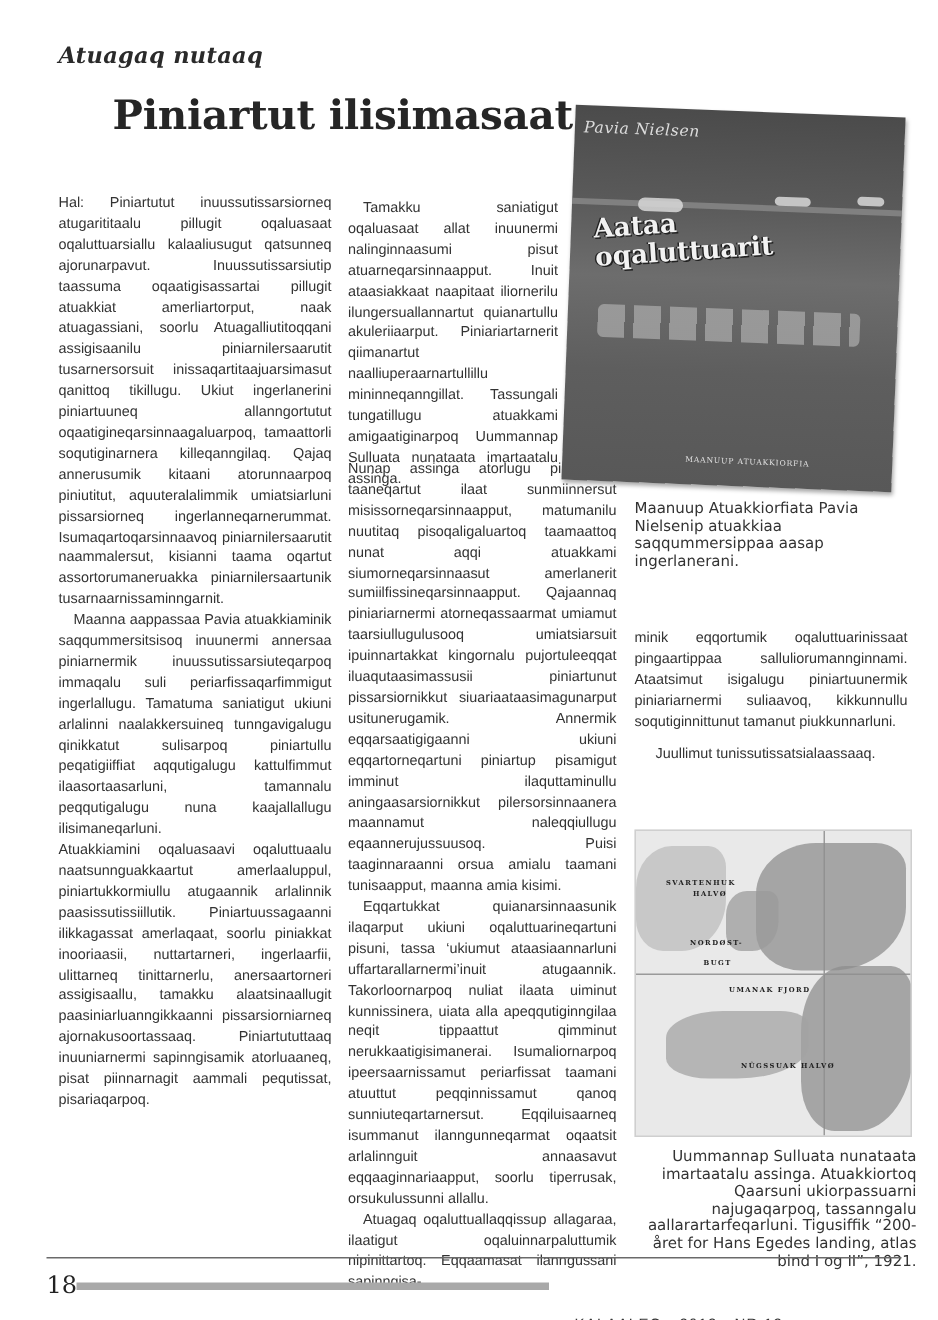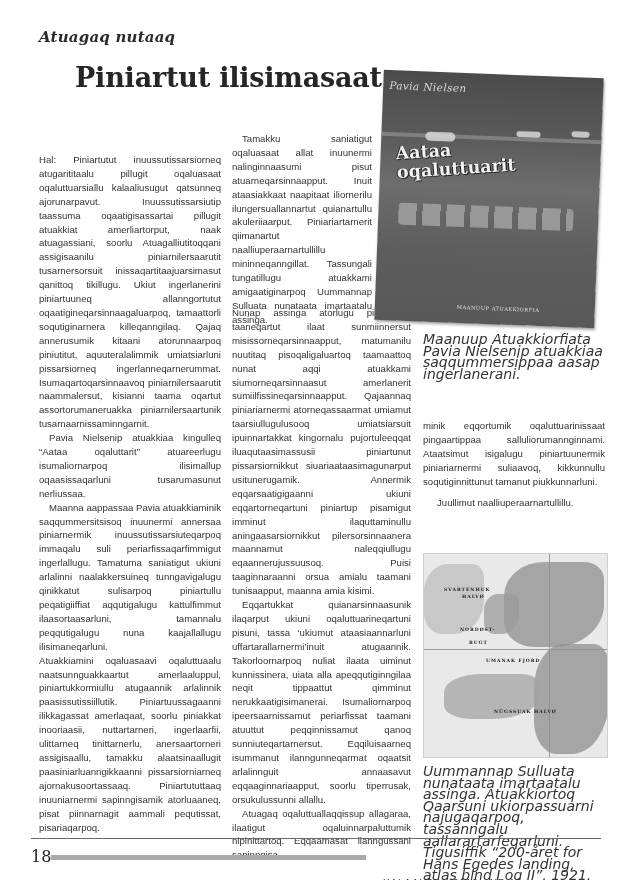--- a/index.html
+++ b/index.html
@@ -17,21 +17,21 @@
     font-size: 27px; color: #262626; letter-spacing: -0.2px; margin-left: 36px;
   }
 
   .col {
     position: absolute; font-size: 9.6px; line-height: 13.9px; color: #333;
     text-align: justify; hyphens: manual;
   }
   .col p { text-indent: 0; }
   .col p.ind { text-indent: 10px; }
   .col p.gap { }
-  .col1 { left: 39px; top: 153px; width: 182px; }
+  .col1 { left: 39px; top: 129px; width: 182px; }
   .col2 { left: 232px; top: 132px; width: 140px; }
   .col2b { left: 232px; top: 306px; width: 179px; }
   .col3 { left: 423px; top: 419px; width: 182px; }
   .col3b { left: 437px; top: 496px; width: 170px; }
 
   .book {
     position: absolute; left: 379px; top: 74px; width: 220px; height: 250px;
     transform: rotate(2.2deg);
     background: linear-gradient(180deg, #4b4b4b 0%, #5a5a5a 25%, #6d6d6d 45%, #5e5e5e 70%, #585858 100%);
     box-shadow: 1px 2px 3px rgba(0,0,0,0.35);
@@ -42,25 +42,25 @@
   .book .c1 { left: 44px; top: 60px; width: 30px; height: 9px; }
   .book .c2 { left: 135px; top: 56px; width: 24px; height: 6px; }
   .book .c3 { left: 190px; top: 54px; width: 18px; height: 6px; }
   .book .animals { position: absolute; left: 20px; top: 132px; width: 175px; height: 22px;
     background: repeating-linear-gradient(90deg, #a9a9a9 0 18px, transparent 18px 24px); opacity: 0.75; border-radius: 4px; }
   .book .author { position: absolute; left: 6px; top: 9px; font-family: "DejaVu Serif", serif; font-style: italic; font-size: 10.5px; color: #dcdcdc; letter-spacing: 0.4px; }
   .book .btitle { position: absolute; left: 14px; top: 74px; font-family: "DejaVu Serif", serif; font-weight: bold; font-size: 17.5px; line-height: 19px; color: #f2f2f2; text-shadow: 1px 1px 0 #222, -1px 0 0 #222; transform: rotate(-6deg); transform-origin: left top; }
   .book .publisher { position: absolute; left: 82px; top: 231px; font-family: "DejaVu Serif", serif; font-size: 5px; color: #e0e0e0; letter-spacing: 0.6px; }
 
   .caption {
-    position: absolute; font-family: "DejaVu Sans", sans-serif; font-style: italic;
-    font-size: 14px; line-height: 11.6px; color: #333;
+    position: absolute; font-family: "DejaVu Sans", sans-serif; 
+    font-size: 10px; line-height: 11.6px; color: #333;
   }
   .cap1 { left: 423px; top: 334px; width: 185px; }
-  .cap2 { left: 423px; top: 766px; width: 188px; }
+  .cap2 { left: 423px; top: 766px; width: 188px; text-align: right; }
 
   .map {
     position: absolute; left: 423px; top: 553px; width: 185px; height: 205px;
     background: #e9e9e9; border: 1px solid #cfcfcf; overflow: hidden;
   }
   .map .grid-h { position: absolute; left: 0; right: 0; height: 1px; background: #9a9a9a; }
   .map .grid-v { position: absolute; top: 0; bottom: 0; width: 1px; background: #9a9a9a; }
   .map .land { position: absolute; background: #8e8e8e; opacity: 0.75; border-radius: 40% 20% 50% 30%; }
   .map .lbl { position: absolute; font-family: "DejaVu Serif", serif; font-size: 4.5px; color: #222; letter-spacing: 1px; font-weight: bold; }
 
@@ -70,21 +70,20 @@
   .footer-pub { position: absolute; left: 383px; top: 878px; font-family: Liberation Sans, sans-serif; font-size: 10px; color: #333; letter-spacing: 0.8px; }
 </style>
 </head>
 <body>
 
 <div class="section-label">Atuagaq nutaaq</div>
 <h1 class="page-title">Piniartut ilisimasaat</h1>
 
 <div class="col col1">
   <p>Hal: Piniartutut inuussutissarsiorneq atugarititaalu pillugit oqaluasaat oqaluttuarsiallu kalaaliusugut qatsunneq ajorunarpavut. Inuussutissarsiutip taassuma oqaatigisassartai pillugit atuakkiat amerliartorput, naak atuagassiani, soorlu Atuagalliutitoqqani assigisaanilu piniarnilersaarutit tusarnersorsuit inissaqartitaajuarsimasut qanittoq tikillugu. Ukiut ingerlanerini piniartuuneq allanngortutut oqaatigineqarsinnaagaluarpoq, tamaattorli soqutiginarnera killeqanngilaq. Qajaq annerusumik kitaani atorunnaarpoq piniutitut, aquuteralalimmik umiatsiarluni pissarsiorneq ingerlanneqarnerummat. Isumaqartoqarsinnaavoq piniarnilersaarutit naammalersut, kisianni taama oqartut assortorumaneruakka piniarnilersaartunik tusarnaarnissaminngarnit.</p>
-  <p class="ind">Pavia Nielsenip atuakkiaa kingulleq “Aataa oqaluttarit” atuareerlugu isumaliornarpoq ilisimallup oqaasissaqarluni tusarumasunut nerliussaa.</p>
   <p class="ind">Maanna aappassaa Pavia atuakkiaminik saqqummersitsisoq inuunermi annersaa piniarnermik inuussutissarsiuteqarpoq immaqalu suli periarfissaqarfimmigut ingerlallugu. Tamatuma saniatigut ukiuni arlalinni naalakkersuineq tunngavigalugu qinikkatut sulisarpoq piniartullu peqatigiiffiat aqqutigalugu kattulfimmut ilaasortaasarluni, tamannalu peqqutigalugu nuna kaajallallugu ilisimaneqarluni.</p>
   <p class="gap">Atuakkiamini oqaluasaavi oqaluttuaalu naatsunnguakkaartut amerlaaluppul, piniartukkormiullu atugaannik arlalinnik paasissutissiillutik. Piniartuussagaanni ilikkagassat amerlaqaat, soorlu piniakkat inooriaasii, nuttartarneri, ingerlaarfii, ulittarneq tinittarnerlu, anersaartorneri assigisaallu, tamakku alaatsinaallugit paasiniarluanngikkaanni pissarsiorniarneq ajornakusoortassaaq. Piniartututtaaq inuuniarnermi sapinngisamik atorluaaneq, pisat piinnarnagit aammali pequtissat, pisariaqarpoq.</p>
 </div>
 
 <div class="col col2">
   <p class="ind">Tamakku saniatigut oqaluasaat allat inuunermi nalinginnaasumi pisut atuarneqarsinnaapput. Inuit ataasiakkaat naapitaat iliornerilu ilungersuallannartut quianartullu akuleriiaarput. Piniariartarnerit qiimanartut naalliuperaarnartullillu mininneqanngillat. Tassungali tungatillugu atuakkami amigaatiginarpoq Uummannap Sulluata nunataata imartaatalu assinga.</p>
 </div>
 
 <div class="col col2b">
   <p>Nunap assinga atorlugu piniartarfiit taaneqartut ilaat sunmiinnersut misissorneqarsinnaapput, matumanilu nuutitaq pisoqaligaluartoq taamaattoq nunat aqqi atuakkami siumorneqarsinnaasut amerlanerit sumiilfissineqarsinnaapput. Qajaannaq piniariarnermi atorneqassaarmat umiamut taarsiullugulusooq umiatsiarsuit ipuinnartakkat kingornalu pujortuleeqqat iluaqutaasimassusii piniartunut pissarsiornikkut siuariaataasimagunarput usitunerugamik. Annermik eqqarsaatigigaanni ukiuni eqqartorneqartuni piniartup pisamigut imminut ilaquttaminullu aningaasarsiornikkut pilersorsinnaanera maannamut naleqqiullugu eqaannerujussuusoq. Puisi taaginnaraanni orsua amialu taamani tunisaapput, maanna amia kisimi.</p>
@@ -104,21 +103,21 @@
     <div>oqaluttuarit</div>
   </div>
   <div class="publisher">MAANUUP ATUAKKIORFIA</div>
 </div>
 <div class="caption cap1">Maanuup Atuakkiorfiata Pavia Nielsenip atuakkiaa saqqummersippaa aasap ingerlanerani.</div>
 
 <div class="col col3">
   <p>minik eqqortumik oqaluttuarinissaat pingaartippaa salluliorumannginnami. Ataatsimut isigalugu piniartuunermik piniariarnermi suliaavoq, kikkunnullu soqutiginnittunut tamanut piukkunnarluni.</p>
 </div>
 <div class="col col3b" style="top:496px;">
-  <p>Juullimut naalliuperaarnartullillu.</p>
+  <p>Juullimut tunissutissatsialaassaaq.</p>
 </div>
 
 <div class="map">
   <div class="grid-h" style="top:95px"></div>
   <div class="grid-v" style="left:125px"></div>
   <div class="land" style="left:0;top:10px;width:60px;height:70px;background:#bcbcbc"></div>
   <div class="land" style="left:80px;top:8px;width:100px;height:85px"></div>
   <div class="land" style="left:110px;top:90px;width:75px;height:110px"></div>
   <div class="land" style="left:20px;top:120px;width:95px;height:45px;background:#a3a3a3"></div>
   <div class="land" style="left:60px;top:40px;width:35px;height:40px;background:#9b9b9b"></div>

